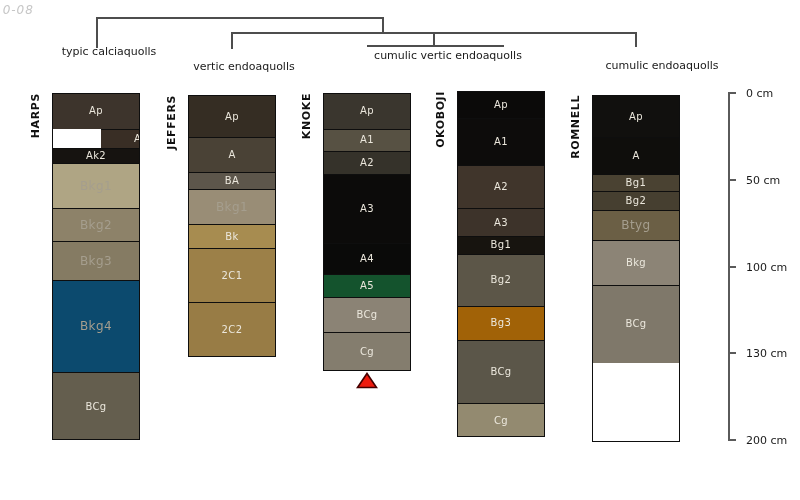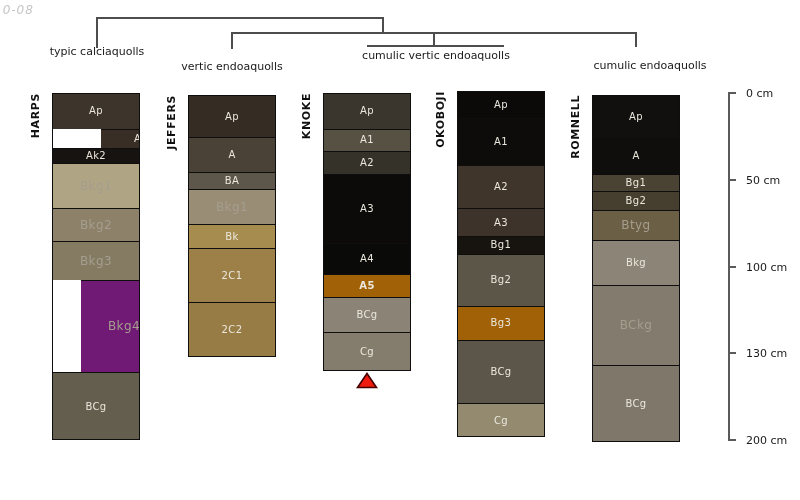--- a/index.html
+++ b/index.html
@@ -2,21 +2,21 @@
 <html><head>
 <meta charset="utf-8">
 <style>
   html,body{margin:0;padding:0;background:#fff;}
   #stage{position:relative;width:800px;height:500px;background:#ffffff;overflow:hidden;
          font-family:"DejaVu Sans","Liberation Sans",sans-serif;}
   .corner{position:absolute;left:-6px;top:3px;font-style:italic;font-size:12px;
           color:#c6c6c6;letter-spacing:1px;}
   .tline{position:absolute;background:#4d4d4d;}
   .glabel{position:absolute;transform:translateX(-50%);font-size:11px;color:#1a1a1a;
-          white-space:nowrap;}
+          white-space:nowrap;margin-left:12px;}
   .soil-col{position:absolute;width:88px;box-sizing:border-box;border:1px solid #0e0e0e;
             overflow:hidden;}
   .horizon{position:relative;width:100%;box-sizing:border-box;}
   .horizon + .horizon{border-top:1px solid #0e0e0e;}
   .hl{position:absolute;left:0;right:0;top:50%;transform:translateY(-52%);
       text-align:center;font-size:10px;color:#ebe7dc;letter-spacing:0.4px;}
   .hl.sm{font-size:12px;color:#a59e8e;}
   .col-name{position:absolute;width:80px;height:15px;transform:rotate(-90deg);
             transform-origin:left top;text-align:right;font-weight:bold;font-size:11px;
             letter-spacing:0.6px;color:#111;white-space:nowrap;}
@@ -58,21 +58,21 @@
         </div>
         <div class="horizon" style="height: 45.11px; background: rgb(175, 165, 132);">
           <span class="hl sm">Bkg1</span>
         </div>
         <div class="horizon" style="height: 32.965px; background: rgb(141, 130, 105);">
           <span class="hl sm">Bkg2</span>
         </div>
         <div class="horizon" style="height: 38.17px; background: rgb(133, 123, 99);">
           <span class="hl sm">Bkg3</span>
         </div>
-        <div class="horizon" style="height: 91.955px; background: #701a75; margin-left: 28px;">
+        <div class="horizon" style="height: 91.955px; background: #0c4a6e;">
           <span class="hl sm">Bkg4</span>
         </div>
         <div class="horizon" style="height: 69.4px; background: rgb(100, 94, 78);">
           <span class="hl">BCg</span>
         </div>
       </div>
       <div class="col-name" style="left: 29px; top: 173px;">HARPS</div>
       <div class="soil-col" style="left: 188px; top: 94.735px; height: 261.985px;">
         <div class="horizon" style="height: 41.64px; background: rgb(53, 45, 35);">
           <span class="hl">Ap</span>
@@ -106,21 +106,21 @@
         </div>
         <div class="horizon" style="height: 22.555px; background: rgb(53, 50, 42);">
           <span class="hl">A2</span>
         </div>
         <div class="horizon" style="height: 69.4px; background: rgb(12, 11, 10);">
           <span class="hl">A3</span>
         </div>
         <div class="horizon" style="height: 31.23px; background: rgb(10, 10, 9);">
           <span class="hl">A4</span>
         </div>
-        <div class="horizon" style="height: 22.555px; background: #a16207; font-weight: bold;">
+        <div class="horizon" style="height: 22.555px; background: #14532d;">
           <span class="hl">A5</span>
         </div>
         <div class="horizon" style="height: 34.7px; background: rgb(139, 131, 117);">
           <span class="hl">BCg</span>
         </div>
         <div class="horizon" style="height: 39.905px; background: rgb(132, 125, 110);">
           <span class="hl">Cg</span>
         </div>
       </div>
       <div class="col-name" style="left: 300px; top: 173px;">KNOKE</div>
@@ -165,23 +165,20 @@
           <span class="hl">Bg1</span>
         </div>
         <div class="horizon" style="height: 19.085px; background: rgb(70, 63, 48);">
           <span class="hl">Bg2</span>
         </div>
         <div class="horizon" style="height: 29.495px; background: rgb(107, 95, 69);">
           <span class="hl sm">Btyg</span>
         </div>
         <div class="horizon" style="height: 45.11px; background: rgb(140, 132, 118);">
           <span class="hl">Bkg</span>
-        </div>
-        <div class="horizon" style="height: 79.81px; background: rgb(131, 124, 110);">
-          <span class="hl sm">BCkg</span>
         </div>
         <div class="horizon" style="height: 78.075px; background: rgb(127, 120, 106);">
           <span class="hl">BCg</span>
         </div>
       </div>
       <div class="col-name" style="left: 569px; top: 174.735px;">ROMNELL</div>
     </div>
 
   <div class="axis-line"></div>
   <div id="ticks">

